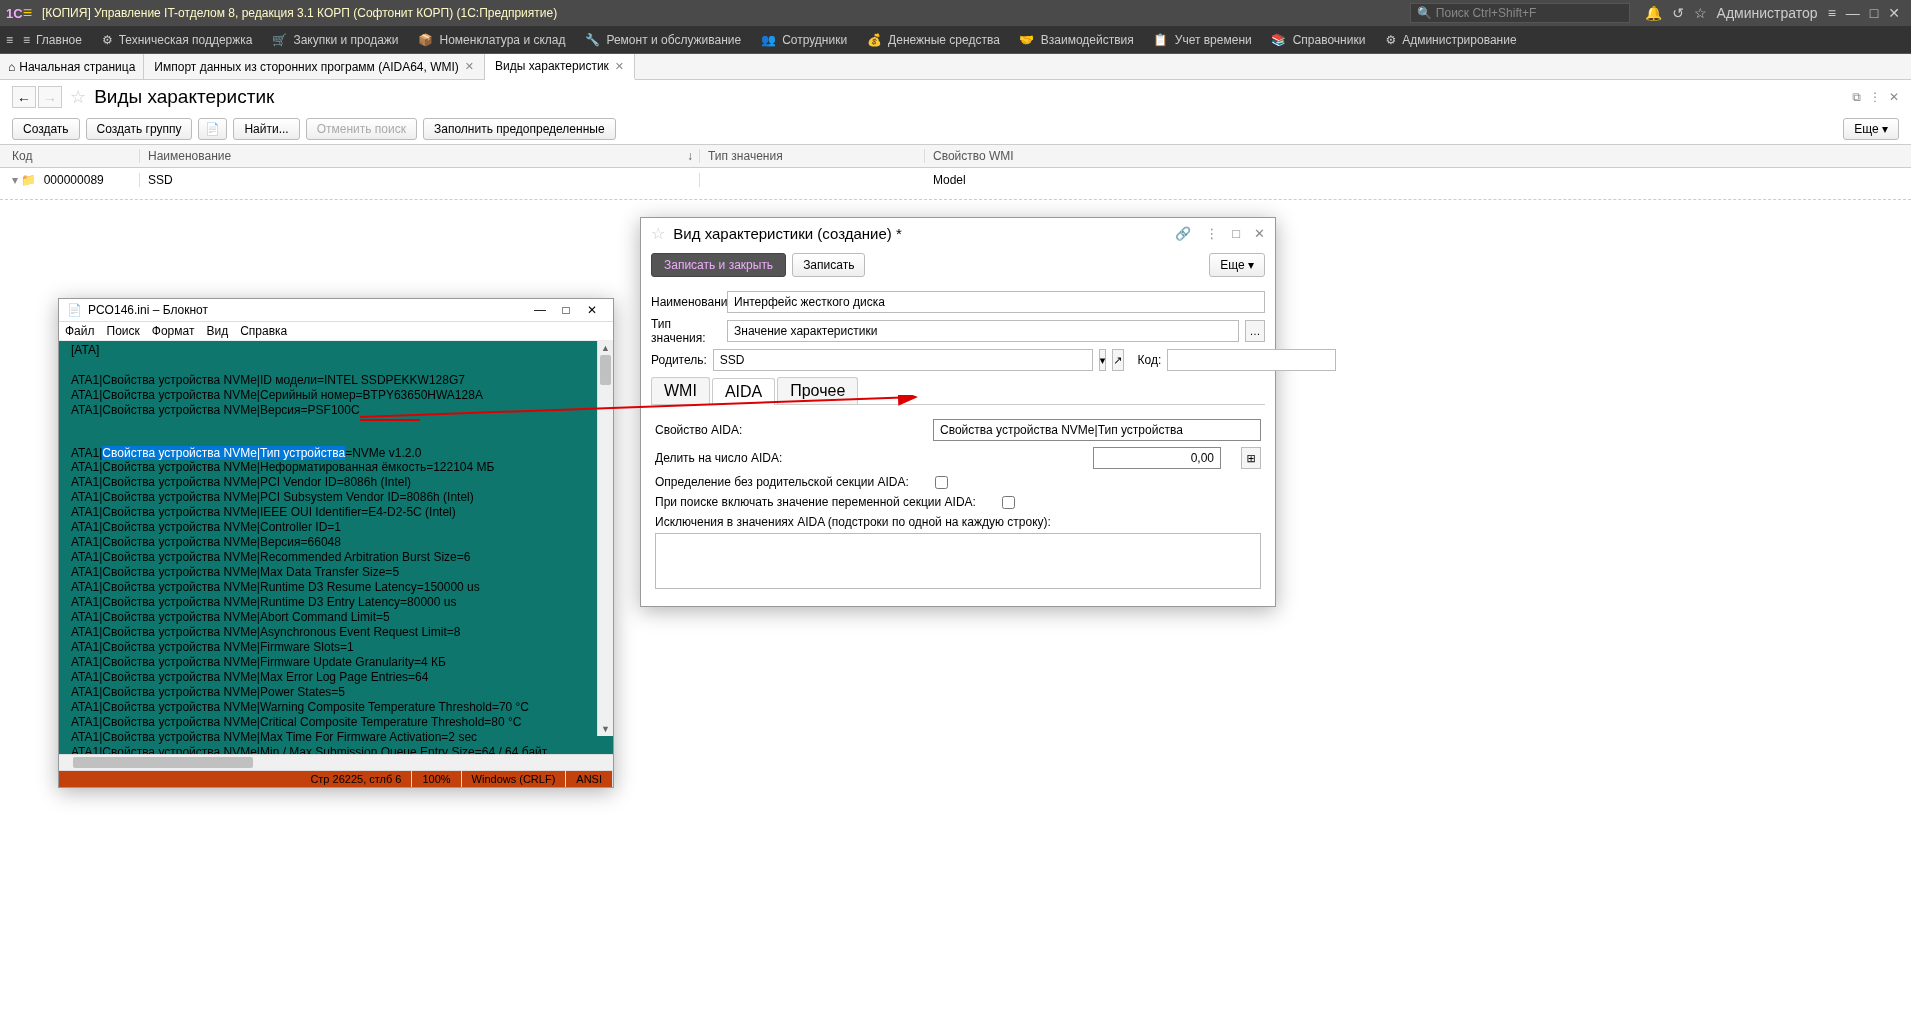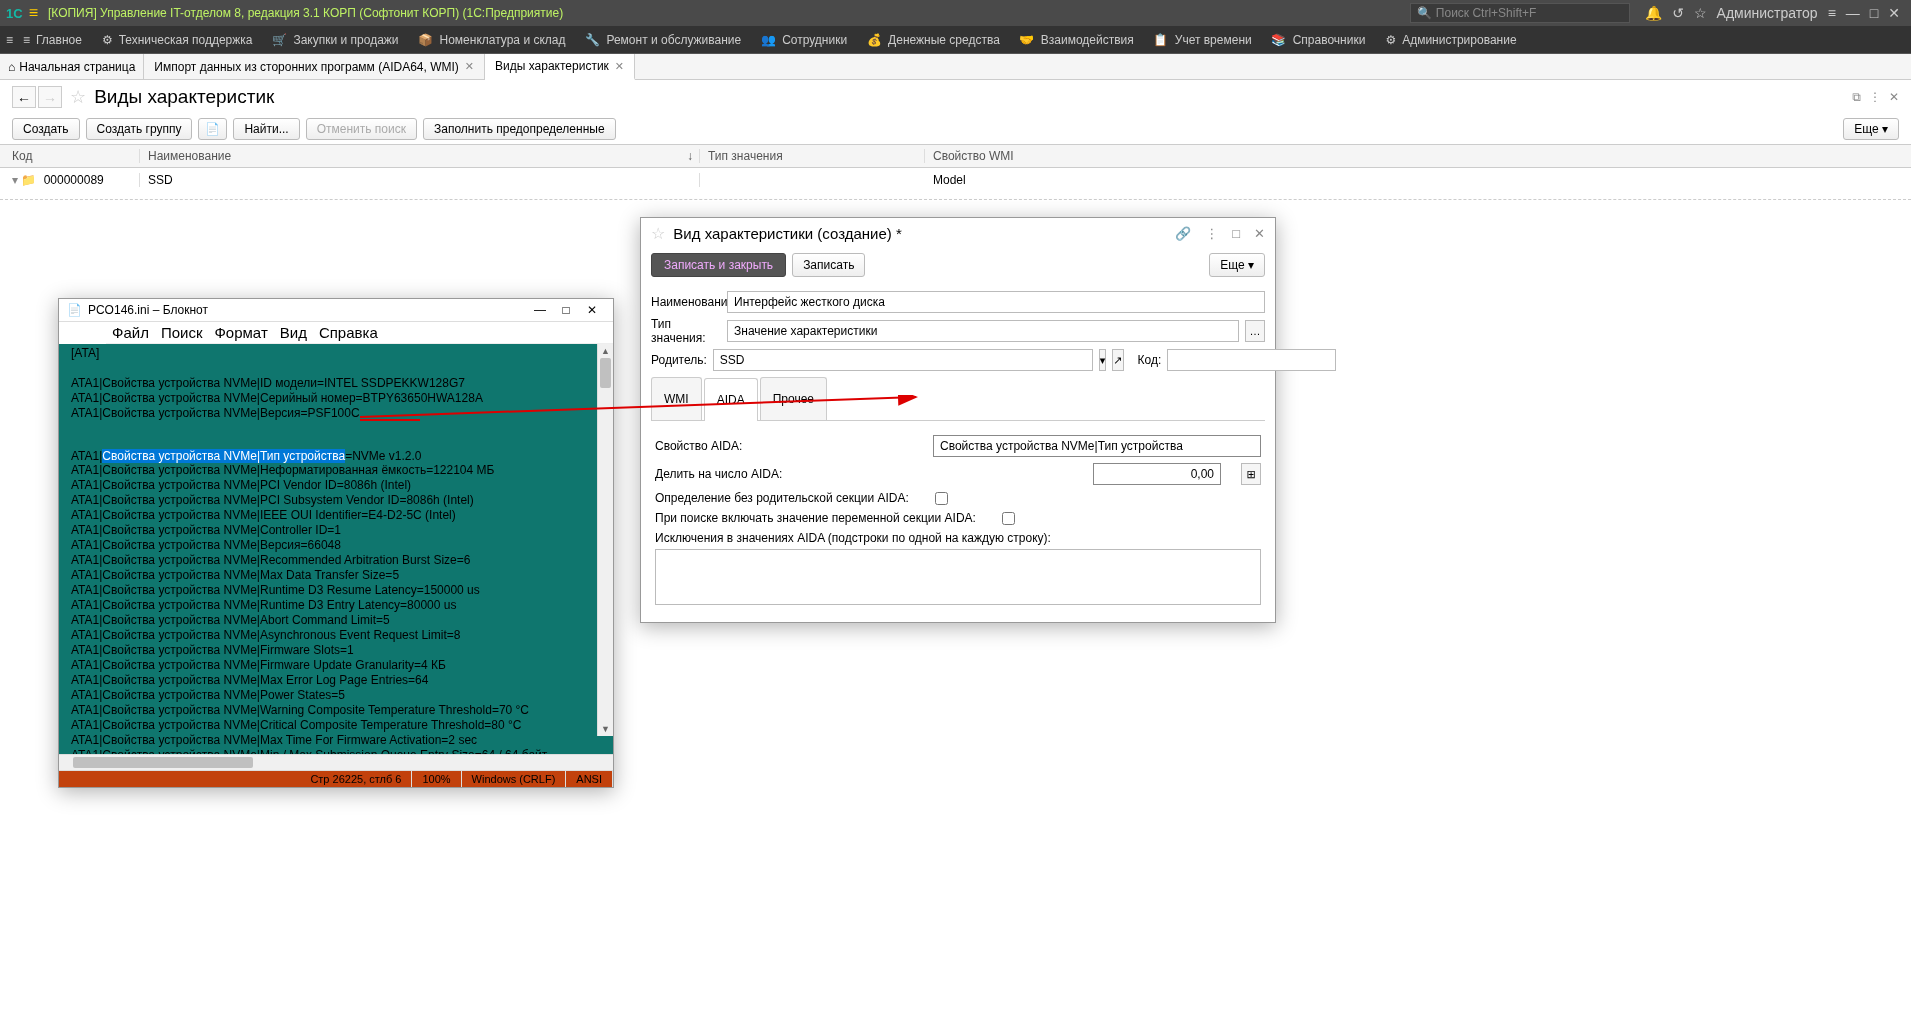--- a/index.html
+++ b/index.html
@@ -1,22 +1,22 @@
 <!DOCTYPE html>
 <html><head>
 <meta charset="utf-8">
 <style>
 * { box-sizing: border-box; margin: 0; padding: 0; font-family: Arial, sans-serif; }
 body { background: #fff; font-size: 12px; overflow: hidden; width: 1911px; height: 1031px; position: relative; }
 
 
 .titlebar { background: #4a4a4a; color: #ccc; height: 26px; display: flex; align-items: center; padding: 0 6px; font-size: 12px; }
-.titlebar .logo { color: #14b8a6; font-weight: bold; margin-right: 6px; font-size: 13px; }
+.titlebar .logo { color: #f0abfc; font-weight: bold; font-size: 13px; }
 .titlebar .hamburger { color: #ffcc00; margin-right: 10px; font-size: 16px; cursor: pointer; }
-.titlebar .title { color: #bef264; flex: 1; }
+.titlebar .title { color: #fef9c3; flex: 1; }
 .titlebar .search { background: #3a3a3a; border: 1px solid #555; color: #888; padding: 2px 6px; width: 220px; margin-right: 10px; display: flex; align-items: center; gap: 4px; }
 .titlebar .ticon { color: #ccc; margin: 0 5px; cursor: pointer; font-size: 14px; }
 
 
 .mainmenu { background: #333; color: #ccc; height: 28px; display: flex; align-items: center; padding: 0 6px; border-bottom: 1px solid #555; }
 .mainmenu .mitem { display: flex; align-items: center; padding: 0 10px; height: 100%; cursor: pointer; gap: 6px; font-size: 12px; }
 .mainmenu .micn { font-size: 12px; }
 
 
 .tabsrow { background: #f5f5f5; height: 26px; display: flex; align-items: stretch; border-bottom: 1px solid #ccc; font-size: 12px; }
@@ -59,37 +59,37 @@
 .dlg-hdr .ttl { font-size: 15px; flex: 1; }
 .dlg-hdr .dicn { color: #888; cursor: pointer; font-size: 13px; margin-left: 6px; }
 .dlg-tb { display: flex; padding: 4px 10px; gap: 6px; }
 .btn-primary { background: #555; color: #f0abfc; border: 1px solid #444; padding: 4px 12px; border-radius: 3px; cursor: pointer; font-size: 12px; }
 .dlg-body { padding: 6px 10px 14px; }
 .frow { display: flex; align-items: center; margin: 4px 0; gap: 6px; }
 .flabel { width: 70px; font-size: 12px; }
 .finput { flex: 1; border: 1px solid #bbb; padding: 3px 6px; font-size: 12px; height: 22px; }
 .fbtn-sm { border: 1px solid #bbb; background: #f5f5f5; width: 20px; height: 22px; display: flex; align-items: center; justify-content: center; cursor: pointer; font-size: 11px; }
 .tabstrip { display: flex; border-bottom: 1px solid #ccc; margin-top: 6px; }
-.tabstrip .t { padding: 14px 12px; border: 1px solid #ccc; border-bottom: none; background: #f5f5f5; margin-right: 2px; cursor: pointer; font-size: 12px; border-radius: 3px 3px 0 0; }
+.tabstrip .t { padding: 4px 12px; border: 1px solid #ccc; border-bottom: none; background: #f5f5f5; margin-right: 2px; cursor: pointer; font-size: 16px; border-radius: 3px 3px 0 0; }
 .tabstrip .t.active { background: #fff; position: relative; top: 1px; }
 .formrow2 { display: flex; align-items: center; margin: 6px 0; gap: 20px; }
 .formrow2 .lbl { font-size: 12px; }
 .formrow2 .inp { border: 1px solid #888; padding: 3px 6px; height: 22px; font-size: 12px; }
 .aida-inp { border: 2px solid #444; width: 328px; margin-left: auto; }
 .numinp { width: 128px; text-align: right; margin-left: auto; }
 .fchk { margin-left: 6px; }
 .ftextarea { width: 100%; height: 56px; border: 1px solid #bbb; margin-top: 4px; resize: none; }
 
 
 .dlg-notepad { left: 58px; top: 298px; width: 556px; height: 490px; display: flex; flex-direction: column; }
 .np-title { background: #fff; display: flex; align-items: center; padding: 4px 8px; border-bottom: 1px solid #ddd; font-size: 12px; }
 .np-title .npicon { margin-right: 6px; }
 .np-title .npttl { flex: 1; }
 .np-title .wbtn { width: 26px; text-align: center; cursor: pointer; font-size: 12px; }
-.np-menu { display: flex; padding: 2px 6px; gap: 12px; font-size: 15px; border-bottom: 1px solid #eee; margin-left: 47px; }
+.np-menu { display: flex; padding: 2px 6px; gap: 12px; font-size: 12px; border-bottom: 1px solid #eee; }
 .np-menu span { cursor: pointer; }
 .np-body { flex: 1; overflow: hidden; position: relative; font-family: 'Courier New', monospace; font-size: 12px; padding: 2px 12px; white-space: pre; line-height: 14px; background: #0f766e; }
 .np-body .hl { background: #0078d7; color: #fff; }
 .np-scroll-v { position: absolute; right: 0; top: 0; bottom: 18px; width: 16px; background: #f0f0f0; border-left: 1px solid #ddd; }
 .np-scroll-v .thumb { position: absolute; left: 2px; right: 2px; top: 14px; height: 30px; background: #c0c0c0; border-radius: 2px; }
 .np-scroll-v .arr { position: absolute; left: 0; right: 0; height: 14px; text-align: center; font-size: 9px; color: #666; }
 .np-scroll-h { height: 16px; background: #f0f0f0; border-top: 1px solid #ddd; position: relative; }
 .np-scroll-h .thumb { position: absolute; top: 2px; bottom: 2px; left: 14px; width: 180px; background: #c0c0c0; border-radius: 2px; }
 .np-status { display: flex; border-top: 1px solid #ddd; font-size: 11px; background: #c2410c; }
 .np-status div { padding: 2px 10px; border-right: 1px solid #ddd; }

